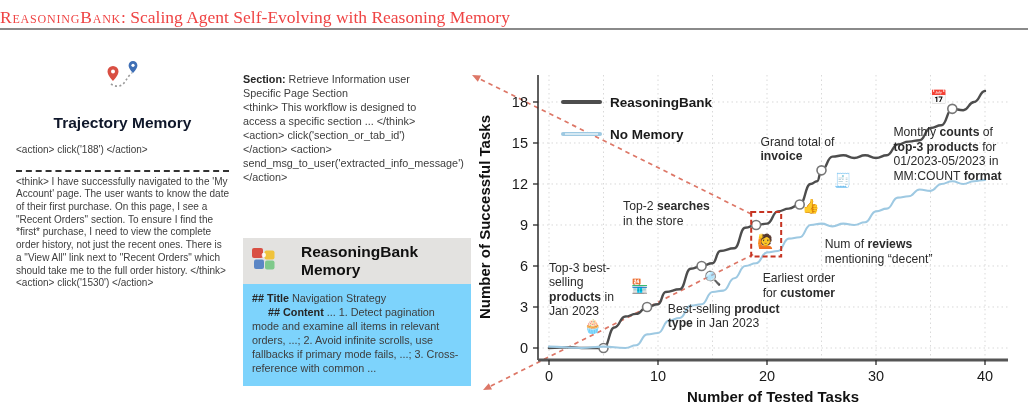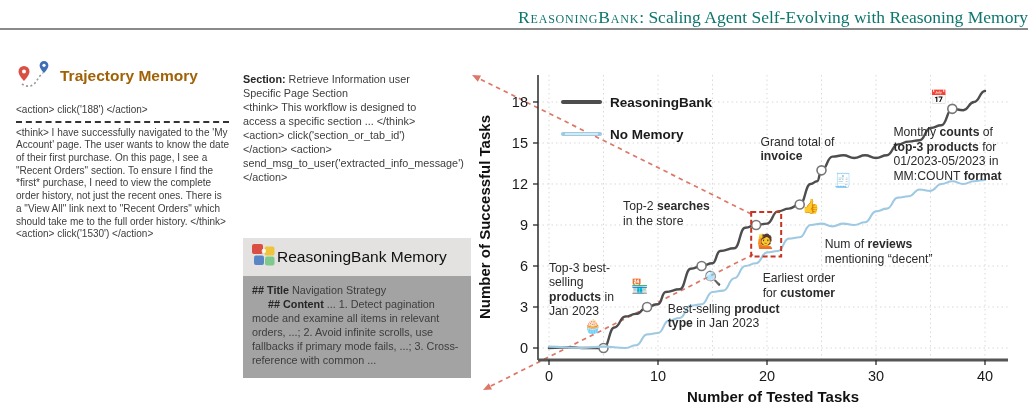--- a/index.html
+++ b/index.html
@@ -1,44 +1,44 @@
 <!DOCTYPE html>
 <html><head>
 <meta charset="utf-8">
 <style>
   html,body{margin:0;padding:0;background:#ffffff;}
   body{width:1028px;height:418px;position:relative;overflow:hidden;
        font-family:"Liberation Sans", sans-serif;color:#222;}
 
   
   .title-bar{position:absolute;top:0;left:0;width:1028px;height:30px;
-             border-bottom:2px solid #8a8a8a;text-align:right;
-             font-family:"Liberation Serif", serif;font-size:17.5px;color:#0f766e;
+             border-bottom:2px solid #8a8a8a;text-align:left;
+             font-family:"Liberation Serif", serif;font-size:17.5px;color:#ef4444;
              padding-top:7px;box-sizing:border-box;}
   .brand{font-variant:small-caps;letter-spacing:.8px;}
 
   
-  .panel-head{display:flex;align-items:center;gap:8px;font-weight:bold;
-              font-size:15.5px;color:#a16207;}
+  .panel-head{display:flex;align-items:center;gap:22px;font-weight:bold;
+              font-size:15.5px;color:#0f172a;flex-direction:column;}
   .panel-head svg{flex:0 0 auto;}
   .panel-traj{position:absolute;left:16px;top:60px;width:213px;}
   .traj-blocks{margin-top:8px;}
   .traj-block{font-size:10px;line-height:1.27;color:#3d3d3d;
               padding:4px 0;white-space:pre-wrap;}
-  .traj-block + .traj-block{border-top:2px dashed #333;}
+  .traj-block + .traj-block{border-top:2px dashed #333;margin-top:9px;}
 
   .panel-wf{position:absolute;left:243px;top:60px;width:222px;}
   .wf-body{margin-top:12px;width:207px;font-size:10.8px;line-height:1.3;
            color:#3d3d3d;white-space:pre-wrap;}
   .wf-body b{color:#262626;}
 
   .panel-rb{position:absolute;left:243px;top:238px;width:228px;}
   .rb-head{background:#e3e2e0;padding:5px 8px;display:flex;align-items:center;
-           gap:0;font-weight:normal;font-size:15.5px;color:#101010;}
-  .rb-body{background:#a3a3a3;padding:7px 9px 11px;font-size:10.8px;
+           gap:24px;font-weight:bold;font-size:15.5px;color:#101010;}
+  .rb-body{background:#7dd3fc;padding:7px 9px 11px;font-size:10.8px;
            line-height:1.3;color:#3d3d3d;}
   .rb-line b{color:#262626;}
 
   
   .chart-wrap{position:absolute;left:460px;top:55px;width:568px;height:363px;}
   .chart-wrap svg{display:block;}
   text{font-family:"Liberation Sans", sans-serif;}
 </style>
 </head>
 <body>

